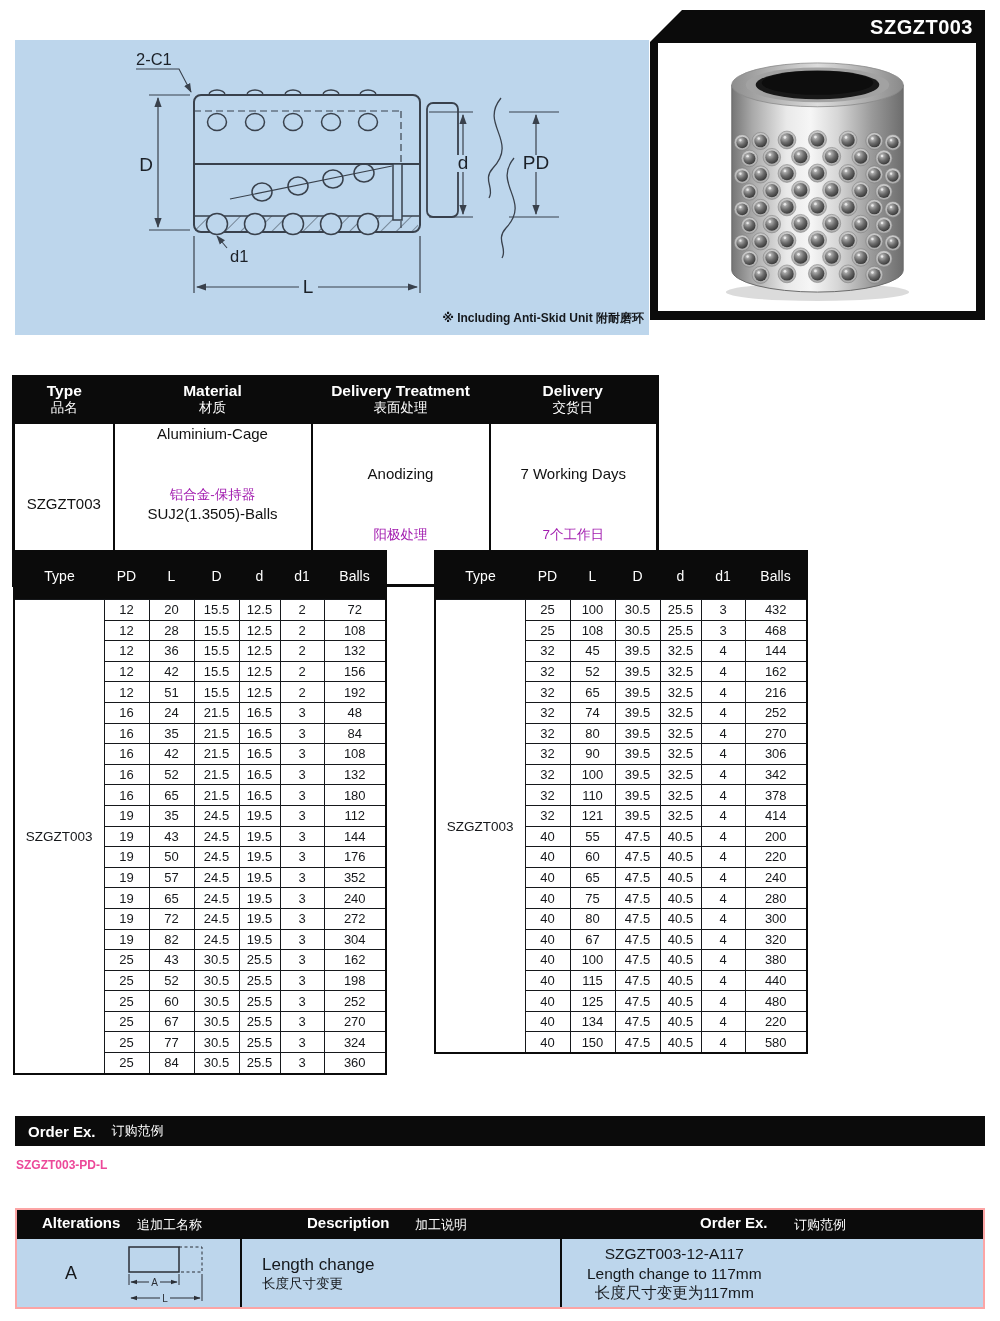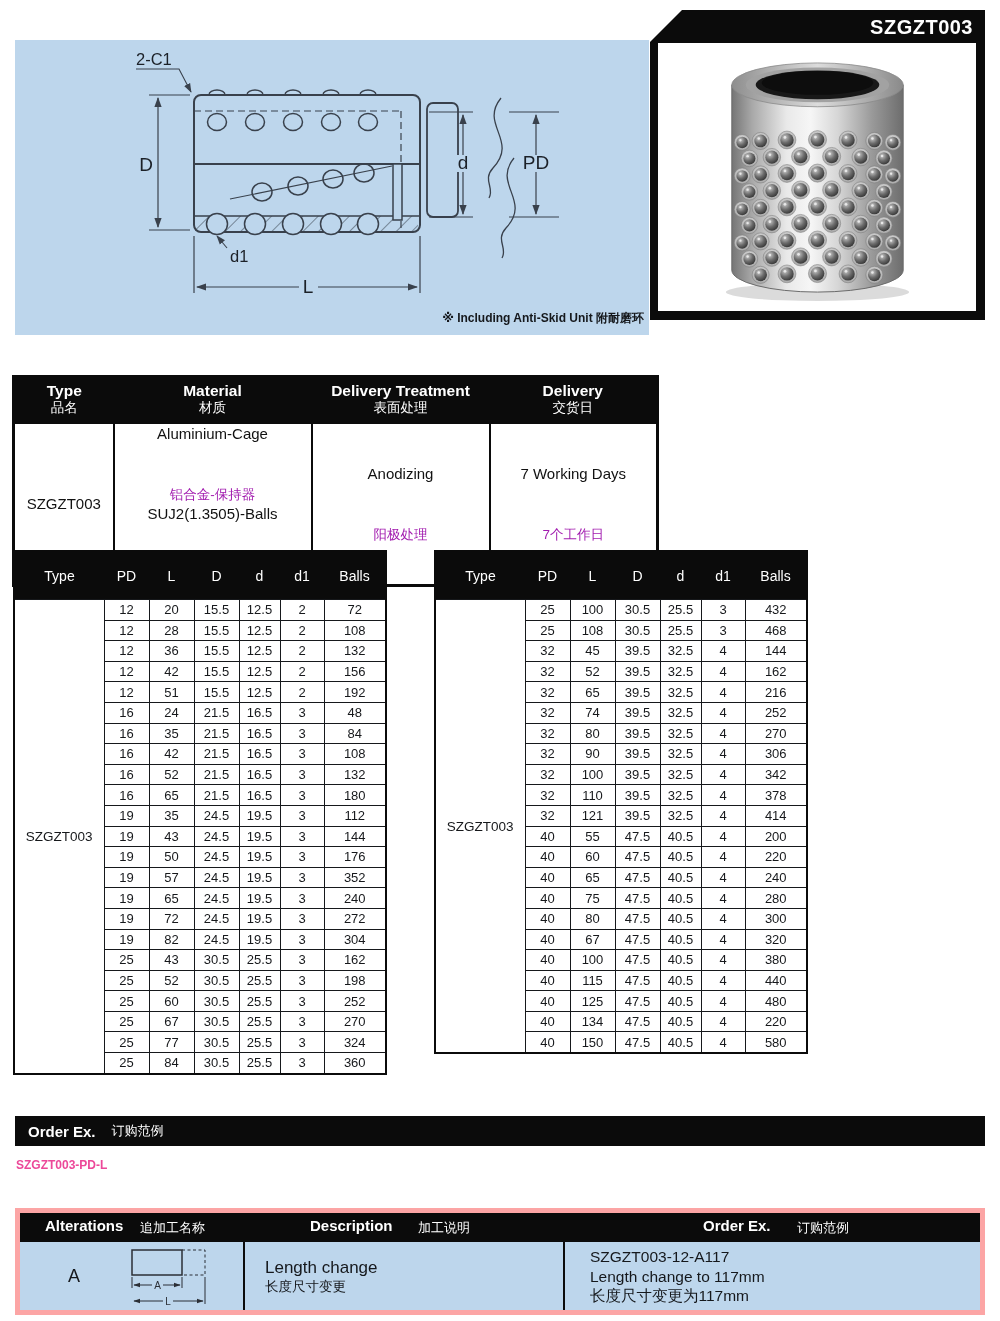--- a/index.html
+++ b/index.html
@@ -33,32 +33,32 @@
   #spec-left{left:13px;top:550px;width:372px;}
   #spec-right{left:434px;top:550px;width:372px;}
 
   
   .order-bar{position:absolute;left:15px;top:1116px;width:970px;height:30px;background:#0b0b0b;color:#fff;display:flex;align-items:center;}
   .order-bar .en{font-weight:bold;font-size:15px;margin-left:13px;}
   .order-bar .zh{font-size:13px;margin-left:16px;}
   .order-example{position:absolute;left:16px;top:1158px;font-size:12px;font-weight:600;color:#ec4899;}
 
   
-  .alt{position:absolute;left:15px;top:1208px;width:970px;box-sizing:border-box;border:5px solid #fca5a5;}
+  .alt{position:absolute;left:15px;top:1208px;width:970px;box-sizing:border-box;border:2px solid #fca5a5;}
   .alt-head{position:relative;height:27px;background:#0b0b0b;color:#fff;}
   .alt-head .en{position:absolute;top:4px;font-size:15px;font-weight:bold;}
   .alt-head .zh{position:absolute;top:6px;font-size:13px;font-weight:normal;}
   .alt-body{position:relative;height:68px;background:#BDD6EC;border-top:2px solid #0b0b0b;}
   .alt-sep{position:absolute;top:0;bottom:0;width:2px;background:#0b0b0b;}
   .alt-code{position:absolute;left:0;top:0;bottom:0;width:108px;display:flex;align-items:center;justify-content:center;
             font-size:18px;color:#15181c;}
   .alt-desc{position:absolute;left:245px;top:0;bottom:0;display:flex;flex-direction:column;justify-content:center;color:#15181c;}
   .alt-desc .l1{font-size:17px;line-height:21px;}
   .alt-desc .l2{font-size:13.5px;line-height:18px;}
-  .alt-order{position:absolute;left:570px;top:5px;color:#15181c;}
+  .alt-order{position:absolute;left:570px;top:5px;color:#15181c;text-align:center;}
   .alt-order div{font-size:15.5px;line-height:19.5px;}
 </style>
 </head>
 <body>
 
 <div id="page">
 
   <div class="panel">
     <svg viewBox="0 0 622 295" width="622" height="295">
       <defs>

